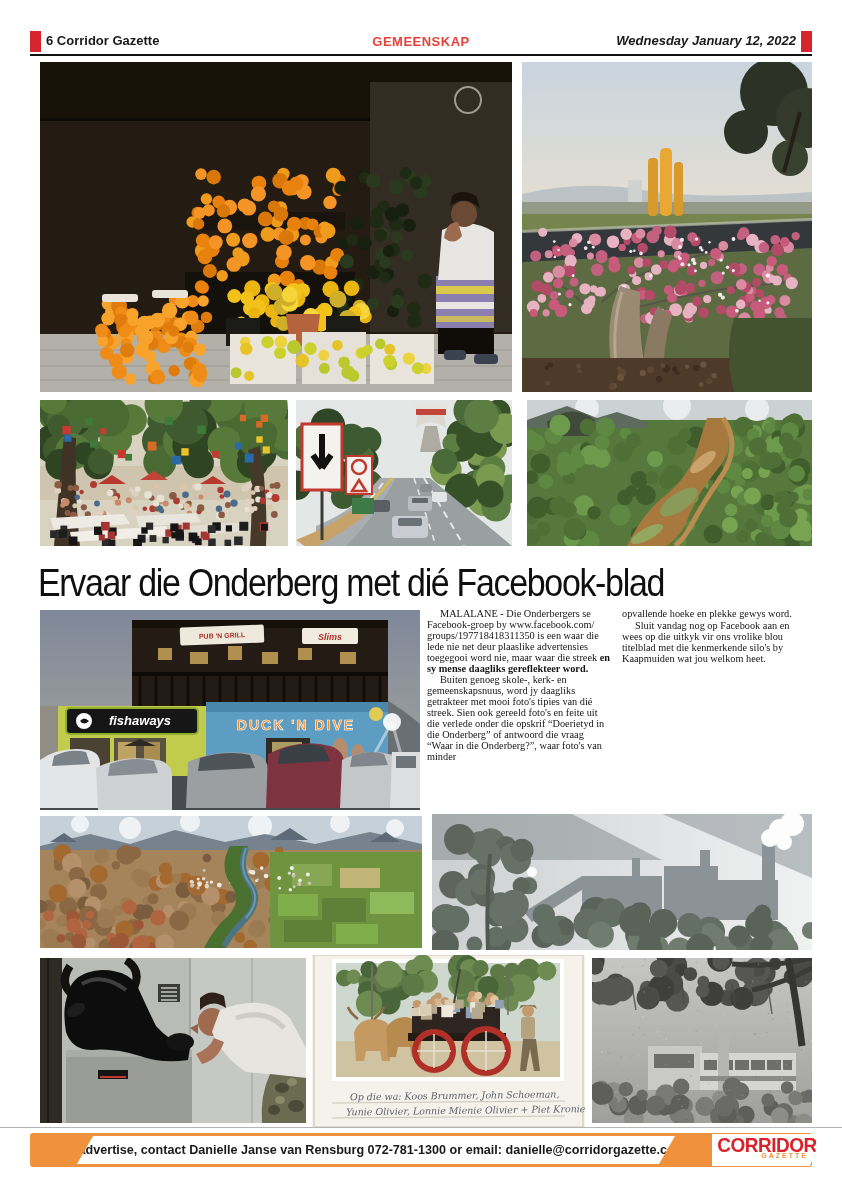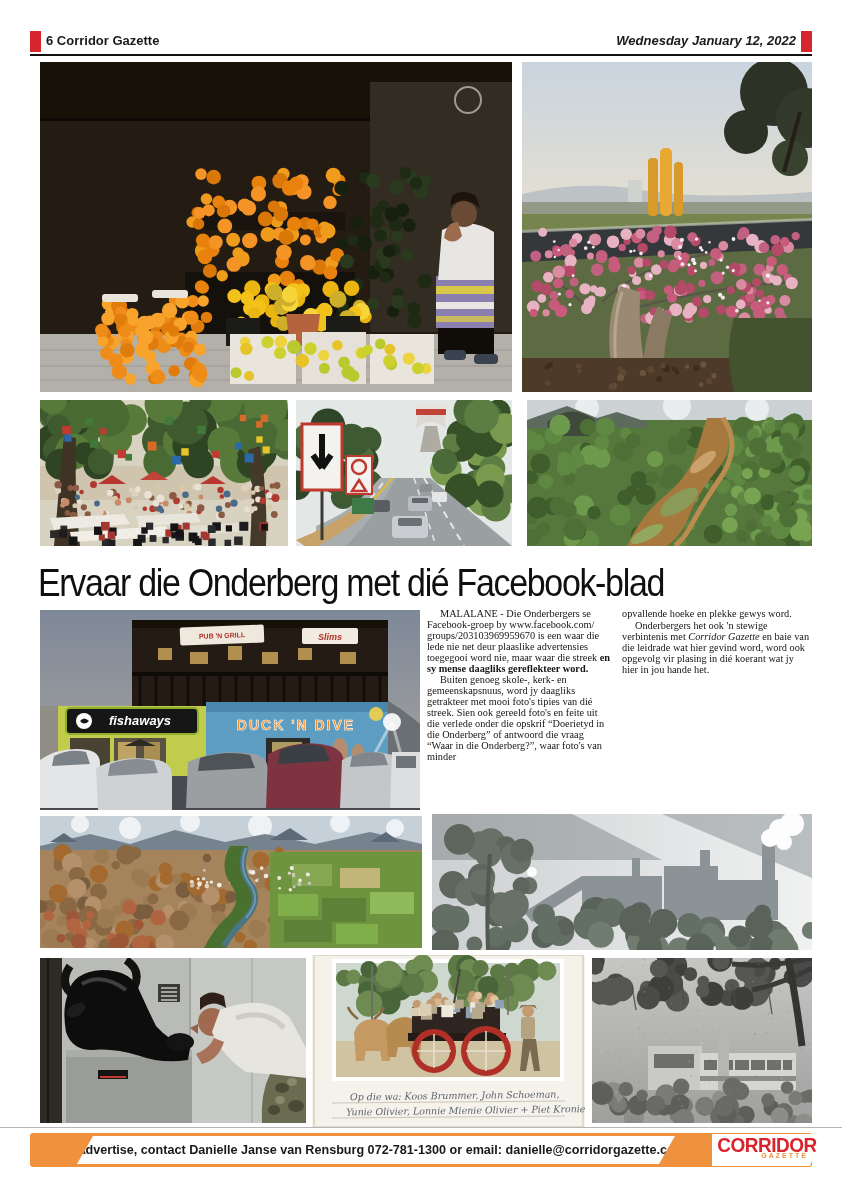--- a/index.html
+++ b/index.html
@@ -30,20 +30,21 @@
   .adlogo .t1{display:block;font-size:20px;font-weight:800;color:#d9232b;letter-spacing:-.5px;line-height:22px;text-align:center;transform:scaleX(.95);}
   .adlogo .t2{display:block;font-size:7px;font-weight:bold;color:#f0913d;letter-spacing:2px;text-align:right;padding-right:14px;margin-top:-4px;}
 </style>
 </head>
 <body>
 
 <div id="page">
 
   <div class="hdr-block" style="left:30px;top:31px;"></div>
   <div class="hdr-txt" style="left:46px;">6 Corridor Gazette</div>
+  <div class="hdr-section">GEMEENSKAP</div>
   <div class="hdr-txt" style="right:46px;font-style:italic;">Wednesday January 12, 2022</div>
   <div class="hdr-block" style="left:801px;top:31px;"></div>
   <div class="hdr-rule"></div>
 
   <figure style="left:40px;top:62px;">
     <svg width="472" height="330" viewBox="0 0 472 330">
       <rect width="472" height="330" fill="#241c13"></rect>
       <rect y="0" width="472" height="58" fill="#171108"></rect>
       <rect y="56" width="472" height="3" fill="#0d0a05"></rect>
       <rect x="330" y="20" width="142" height="250" fill="#332c22"></rect>
@@ -1199,26 +1200,26 @@
         <path d="M240 140 q24 -9 44 -3 l6 14 l-52 3 z" fill="#3a3f45"></path>
         <path d="M302 150 q24 -12 46 -6 q10 3 10 14 v40 h-58 z" fill="#c4c7c9"></path>
         <path d="M312 146 q18 -7 32 -2 l4 11 l-38 2 z" fill="#80868b"></path>
         <path d="M352 142 h28 v56 h-30 z" fill="#dcdedf"></path>
         <rect x="356" y="146" width="20" height="12" fill="#6e757a"></rect>
       </g>
     </svg>
   </figure>
 
   <div class="col" style="left:427px;width:184px;">
-      <p class="ind"><span>MALALANE - Die Onderbergers se Facebook-groep by www.facebook.com/ groups/203103969959670 is een waar die lede nie net deur plaaslike advertensies toegegooi word nie, maar waar die streek </span><span style="font-weight: bold;">en sy mense daagliks gereflekteer word.</span></p>
+      <p class="ind"><span>MALALANE - Die Onderbergers se Facebook-groep by www.facebook.com/ groups/197718418311350 is een waar die lede nie net deur plaaslike advertensies toegegooi word nie, maar waar die streek </span><span style="font-weight: bold;">en sy mense daagliks gereflekteer word.</span></p>
       <p class="ind"><span>Buiten genoeg skole-, kerk- en gemeenskapsnuus, word jy daagliks getrakteer met mooi foto's tipies van dié streek. Sien ook gereeld foto's en feite uit die verlede onder die opskrif “Doerietyd in die Onderberg” of antwoord die vraag “Waar in die Onderberg?”, waar foto's van minder</span></p>
     </div>
   <div class="col" style="left:622px;width:190px;">
       <p><span>opvallende hoeke en plekke gewys word.</span></p>
-      <p class="ind"><span>Onderbergers het ook 'n stewige verbintenis met </span><span style="font-style: italic;">Corridor Gazette</span><span> en baie van die leidrade wat hier gevind word, word ook opgevolg vir plasing in dié koerant wat jy hier in jou hande het.</span></p>
+      <p class="ind"><span>Sluit vandag nog op Facebook aan en wees op die uitkyk vir ons vrolike blou titelblad met die kenmerkende silo's by Kaapmuiden wat jou welkom heet.</span></p>
     </div>
 
   <figure style="left:40px;top:816px;">
     <svg width="382" height="132" viewBox="0 0 382 132">
       <rect width="382" height="132" fill="#a5835b"></rect>
       <rect width="382" height="30" fill="#c6d0d8"></rect>
       <g fill="#eef2f4">
           <circle cx="40" cy="8" r="9"></circle>
           <circle cx="90" cy="12" r="11"></circle>
           <circle cx="150" cy="6" r="10"></circle>

